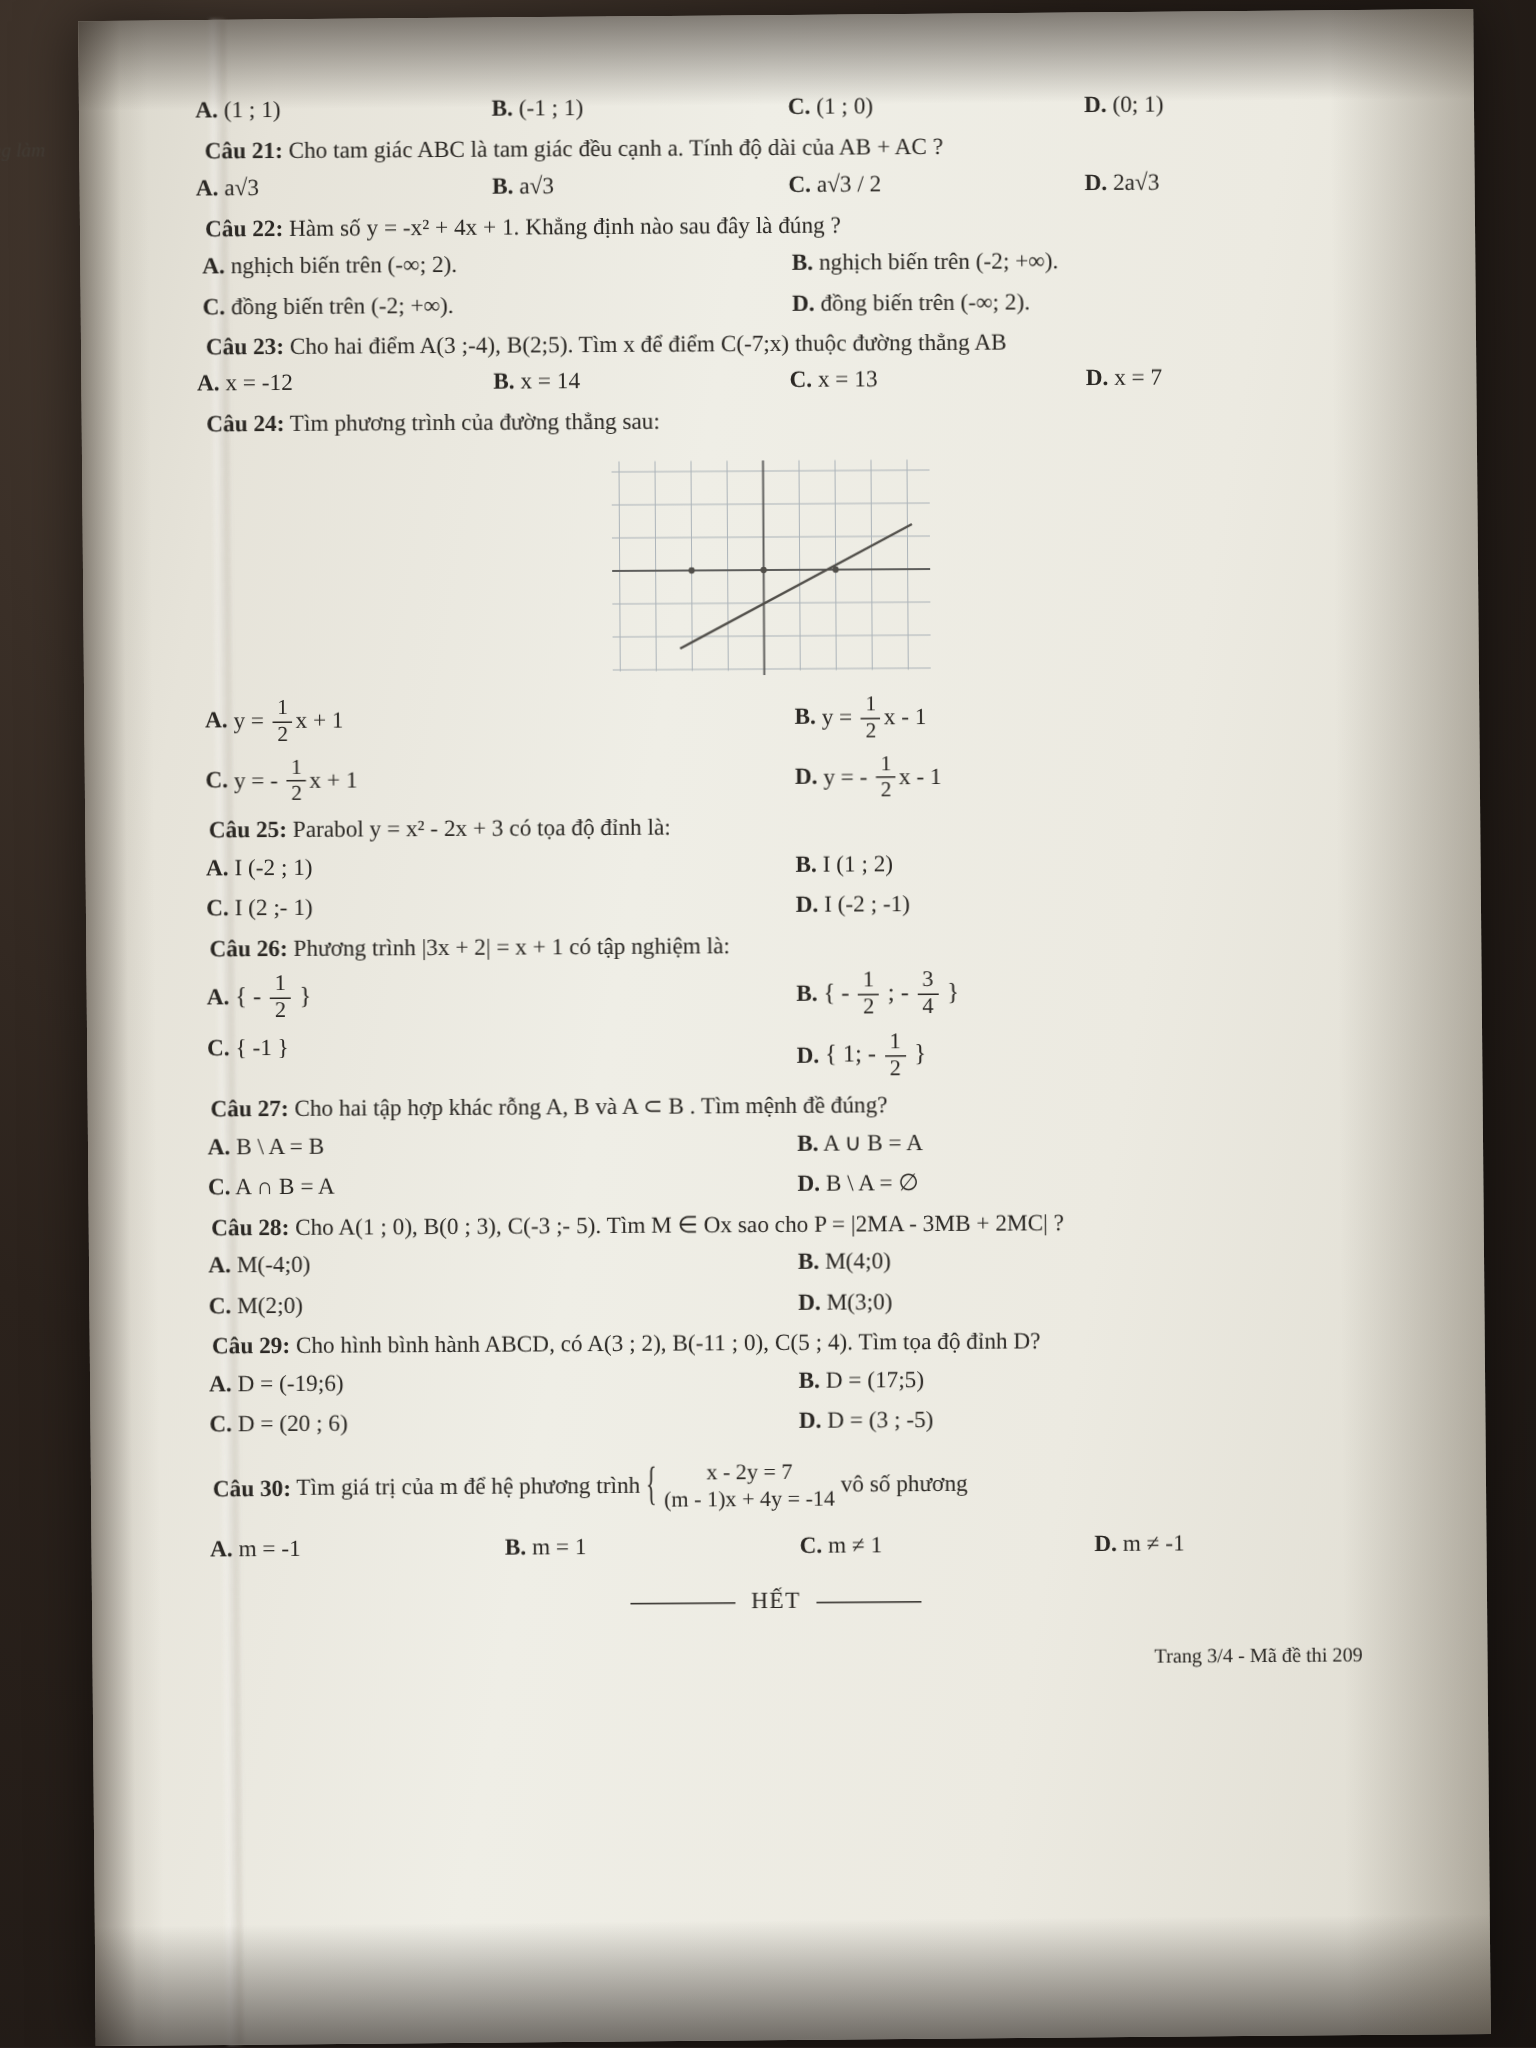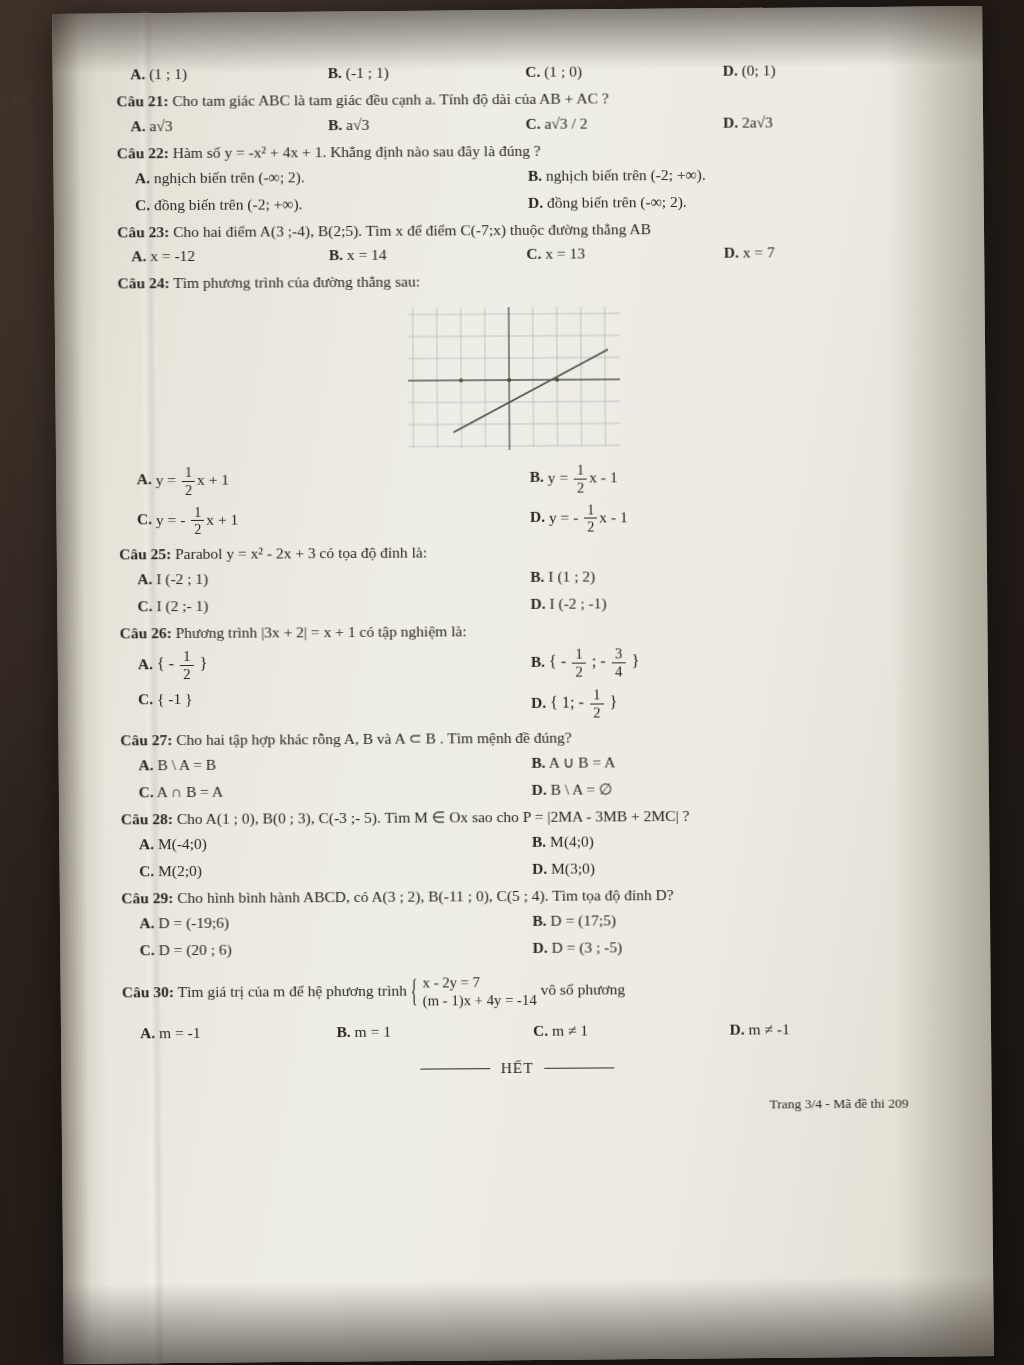--- a/index.html
+++ b/index.html
@@ -56,21 +56,21 @@
     font-size:15.5px;
     line-height:1.35;
     transform:rotate(-0.35deg);
   }
   .margin-note{
     position:absolute;left:-122px;top:28px;
     font-size:13px;color:#4a4views;color:#423d36;opacity:.85;
     font-style:italic;
   }
   .q{margin:0 0 4px 0;}
-  .qlabel{font-weight:bold;}
+  .qlabel{font-weight:bold;margin-left:20px;}
   .opts{
     display:flex;width:100%;
     margin:2px 0 6px 0;
   }
   .opts.cols4 > div{flex:1;}
   .opts.cols2 > div{flex:1;}
   .opt{padding-left:14px;}
   .opt .k{font-weight:bold;}
   .indent{padding-left:18px;}
   .frac{
@@ -85,21 +85,21 @@
     display:flex;align-items:center;justify-content:center;gap:10px;margin-top:16px;
     letter-spacing:1px;
   }
   .hr-end .line{width:70px;height:1px;background:#2a2723;}
   .footer{
     text-align:right;font-size:13.5px;margin-top:18px;padding-right:4px;
   }
   .blur{filter:blur(.25px);}
   .sys{
     display:inline-block;position:relative;padding-left:12px;vertical-align:middle;
-    font-size:.95em;line-height:1.25;text-align:left;
+    font-size:.95em;line-height:1.25;text-align:center;
   }
   .sys:before{
     content:"{";position:absolute;left:0;top:50%;transform:translateY(-50%) scaleY(2.1);
     font-size:1em;
   }
   .setbr{font-size:1.05em;}
 </style>
 </head>
 <body>
 

